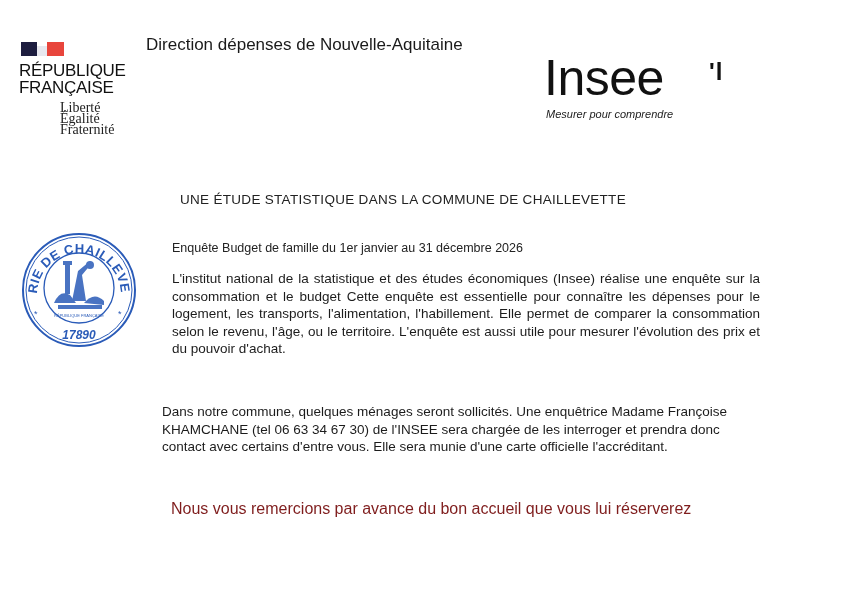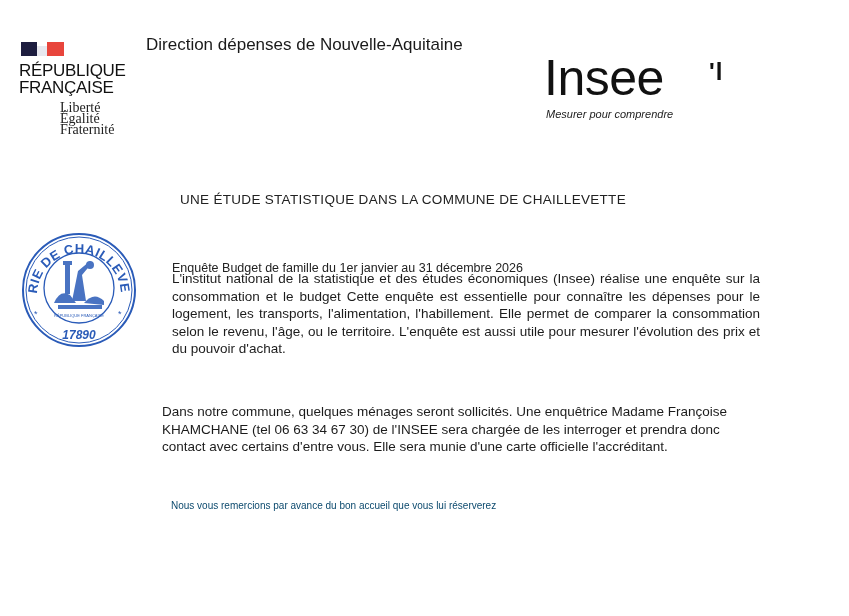--- a/index.html
+++ b/index.html
@@ -16,26 +16,26 @@
   .rf-motto { left:20px; top:102px; font-family:"Liberation Serif", serif; font-size:14px; line-height:11px; color:#222;margin-left:40px; }
 
   .direction { left:146px; top:35px; font-size:17px; color:#1a1a1a; }
 
   
   .insee { left:544px; top:53px; font-size:50px; line-height:50px; color:#111; letter-spacing:-0.5px; }
   .insee-mark { left:709px; top:58px; font-size:24px; font-weight:bold; color:#111; letter-spacing:1px; }
   .insee-tag { left:546px; top:108px; font-size:11px; color:#222;font-style:italic; }
 
   .title { left:180px; top:192px; font-size:13.5px; letter-spacing:0.3px; color:#222; }
-  .subtitle { left:172px; top:241px; font-size:12.5px; color:#222;margin-top:20px; }
+  .subtitle { left:172px; top:241px; font-size:12.5px; color:#222; }
 
   .para { font-size:13.5px; line-height:17.6px; color:#1c1c1c; }
   .para1 { left:172px; top:270px; width:588px; text-align:justify; }
   .para2 { left:162px; top:403px; width:580px; }
-  .closing { left:171px; top:500px; font-size:10px; color:#0c4a6e; }
+  .closing { left:171px; top:500px; font-size:16px; color:#7f1d1d; }
 
   
   .stamp { left:20px; top:231px; width:118px; height:118px; }
 </style>
 </head>
 <body>
 
 <div class="abs flag">
   <div class="blue"></div>
     <div class="mid"></div>

